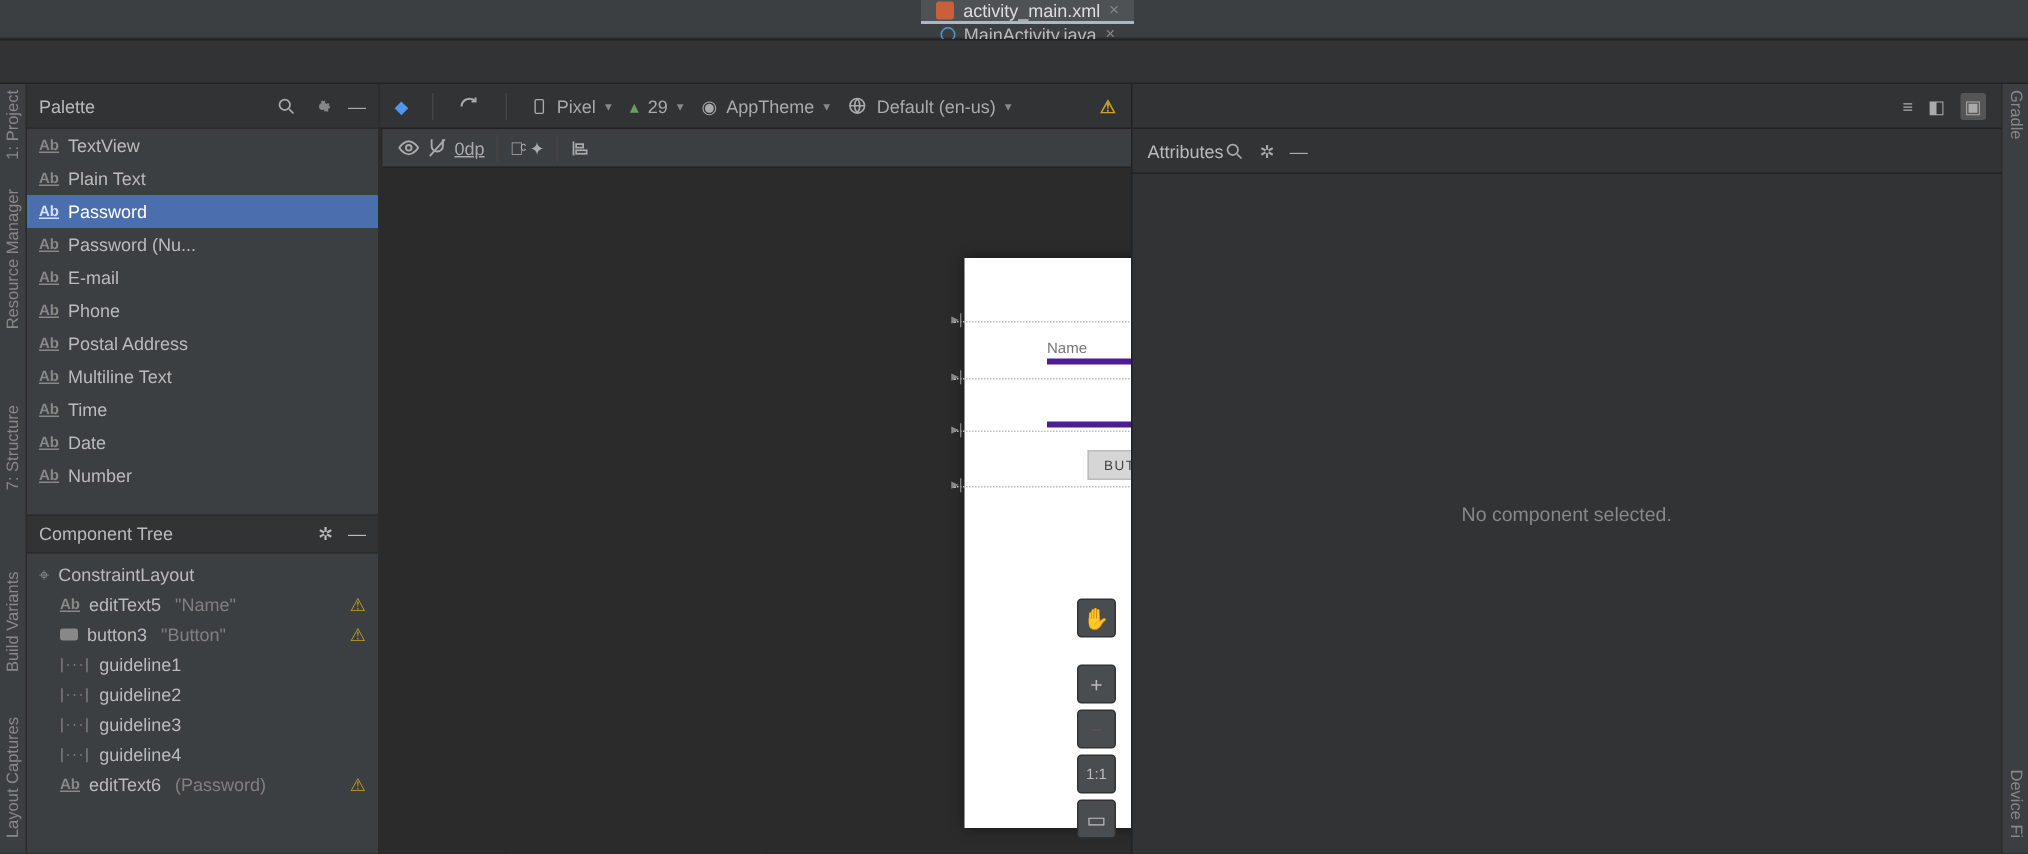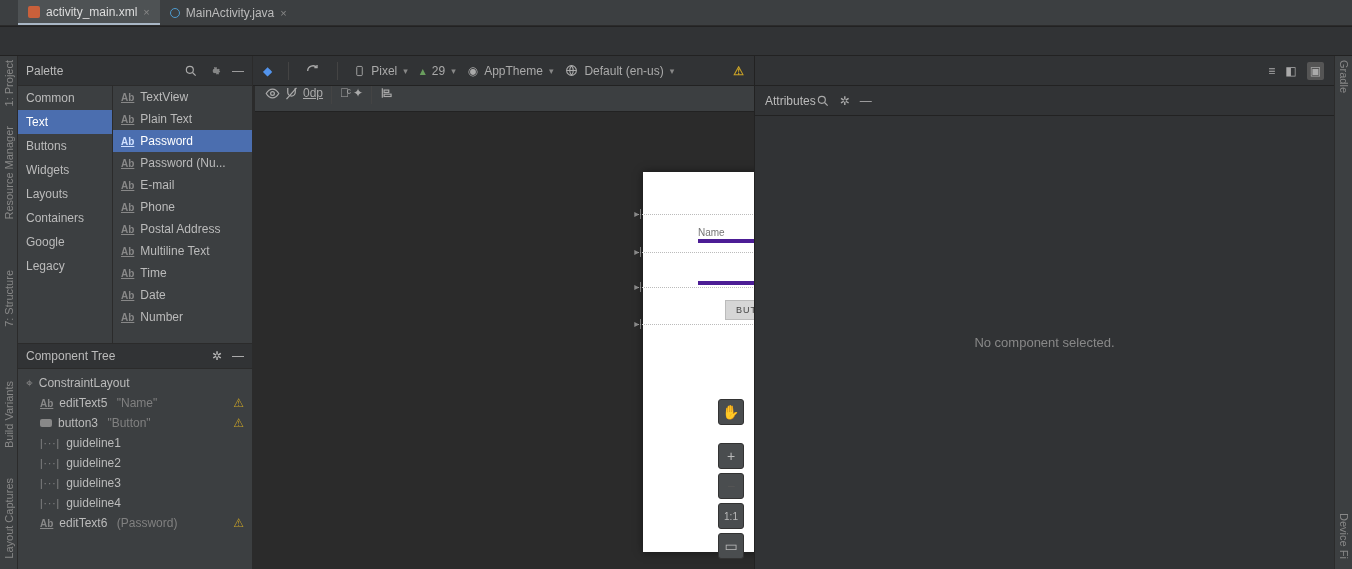--- a/index.html
+++ b/index.html
@@ -1,20 +1,20 @@
 <!DOCTYPE html>
 <html><head>
 <meta charset="utf-8">
 <style>
   * { margin:0; padding:0; box-sizing:border-box; font-family:"Segoe UI",Arial,sans-serif; }
   body { background:#2b2b2b; color:#bbbbbb; font-size:12px; overflow:hidden; width:1352px; height:569px; }
   .root { display:flex; flex-direction:column; width:100%; height:100%; }
 
   
-  .tabbar { display:flex; align-items:center; background:#3c3f41; height:26px; border-bottom:1px solid #2b2b2b; padding-left:18px; }
+  .tabbar { display:flex; align-items:center; background:#3c3f41; height:26px; border-bottom:1px solid #2b2b2b; padding-left:18px;flex-direction:column; }
   .tab { display:flex; align-items:center; gap:6px; padding:0 10px; height:100%; font-size:12px; color:#bbbbbb; cursor:pointer; }
   .tab.active { background:#4e5254; color:#dddddd; border-bottom:2px solid #a9b7c6; }
   .tab .close { color:#888; font-size:11px; }
   .xml-ic { width:12px; height:12px; background:#c9603b; border-radius:2px; display:inline-block; }
   .java-ic { width:10px; height:10px; border:1.5px solid #4e9bcf; border-radius:50%; display:inline-block; }
 
   .divider { height:30px; background:#313335; border-top:1px solid #222; border-bottom:1px solid #222; }
 
   
   .main { display:flex; flex:1; min-height:0; }
@@ -47,21 +47,21 @@
   .cl-ic { font-size:12px; color:#888; }
   .gl-ic { letter-spacing:1px; color:#888; font-size:10px; }
 
   
   .center { flex:1; display:flex; flex-direction:column; background:#2b2b2b; min-width:0; }
   .toolbar { display:flex; align-items:center; gap:12px; height:30px; padding:0 10px; background:#313335; border-bottom:1px solid #222; }
   .tgrp { display:flex; align-items:center; gap:6px; color:#aaa; font-size:12px;justify-content:center; }
   .tsep { width:1px; height:18px; background:#444; margin:0 4px; }
   .chev { font-size:9px; color:#888; }
   .tb-warn { margin-left:auto; color:#c9a227; font-weight:bold; }
-  .subbar { display:flex; align-items:flex-start; gap:4px; height:26px; padding:0 10px; background:#3c3f41; border-bottom:1px solid #222; color:#aaa; font-size:12px; width:510px; margin-left:2px;}
+  .subbar { display:flex; align-items:center; gap:4px; height:26px; padding:0 10px; background:#3c3f41; border-bottom:1px solid #222; color:#aaa; font-size:12px; width:510px; margin-left:2px;}
   .canvas-wrap { flex:1; position:relative; overflow:hidden; }
   .device { position:absolute; left:390px; top:60px; width:210px; height:380px; background:#fff; box-shadow:0 0 8px rgba(0,0,0,.5); }
   .hline { position:absolute; left:-8px; right:-8px; border-top:1px dotted #bbb; }
   .handle { position:absolute; left:-10px; width:10px; height:12px; font-size:10px; color:#888; text-align:center; line-height:12px; }
   .dev-input { position:absolute; left:55px; width:100px; border:none; border-bottom:4px solid #4c1d95; background:transparent; font-size:10px; color:#555; padding-bottom:1px; }
   .dev-btn { position:absolute; left:82px; top:128px; padding:4px 10px; font-size:9px; background:#d6d6d6; border:1px solid #bbb; color:#444; letter-spacing:1px; }
   .zoom { position:absolute; right:10px; bottom:10px; display:flex; flex-direction:column; gap:4px; }
   .zoom-btn { width:26px; height:26px; background:#4a4d4f; border:1px solid #333; color:#bbb; display:flex; align-items:center; justify-content:center; font-size:14px; cursor:pointer; border-radius:3px;}
   .zoom-btn.disabled { color:#555; }
 
@@ -118,30 +118,20 @@
           <span class="ico">
             <svg width="14" height="14" viewBox="0 0 24 24" fill="#aaa">
                 <path d="M12 8a4 4 0 100 8 4 4 0 000-8zm9 4l-2-1 1-2-2-1-1 1-2-1V5l-2 1-1-1-2 1 1 2-2 1-1 2 2 1-1 2 2 1 1-1 2 1v3l2-1 1 1 2-1-1-2 2-1z" opacity=".7"></path>
               </svg>
           </span>
           <span class="ico">—</span>
         </div>
       </div>
 
       <div class="palette-body">
-        <div class="cats" id="cats">
-            <div class="cat-item">Common</div>
-            <div class="cat-item sel">Text</div>
-            <div class="cat-item">Buttons</div>
-            <div class="cat-item">Widgets</div>
-            <div class="cat-item">Layouts</div>
-            <div class="cat-item">Containers</div>
-            <div class="cat-item">Google</div>
-            <div class="cat-item">Legacy</div>
-          </div>
         <div class="widgets" id="witems">
             <div class="widget-row">
               <span class="ab-ic">Ab</span>
               <span>TextView</span>
             </div>
             <div class="widget-row">
               <span class="ab-ic">Ab</span>
               <span>Plain Text</span>
             </div>
             <div class="widget-row sel">

